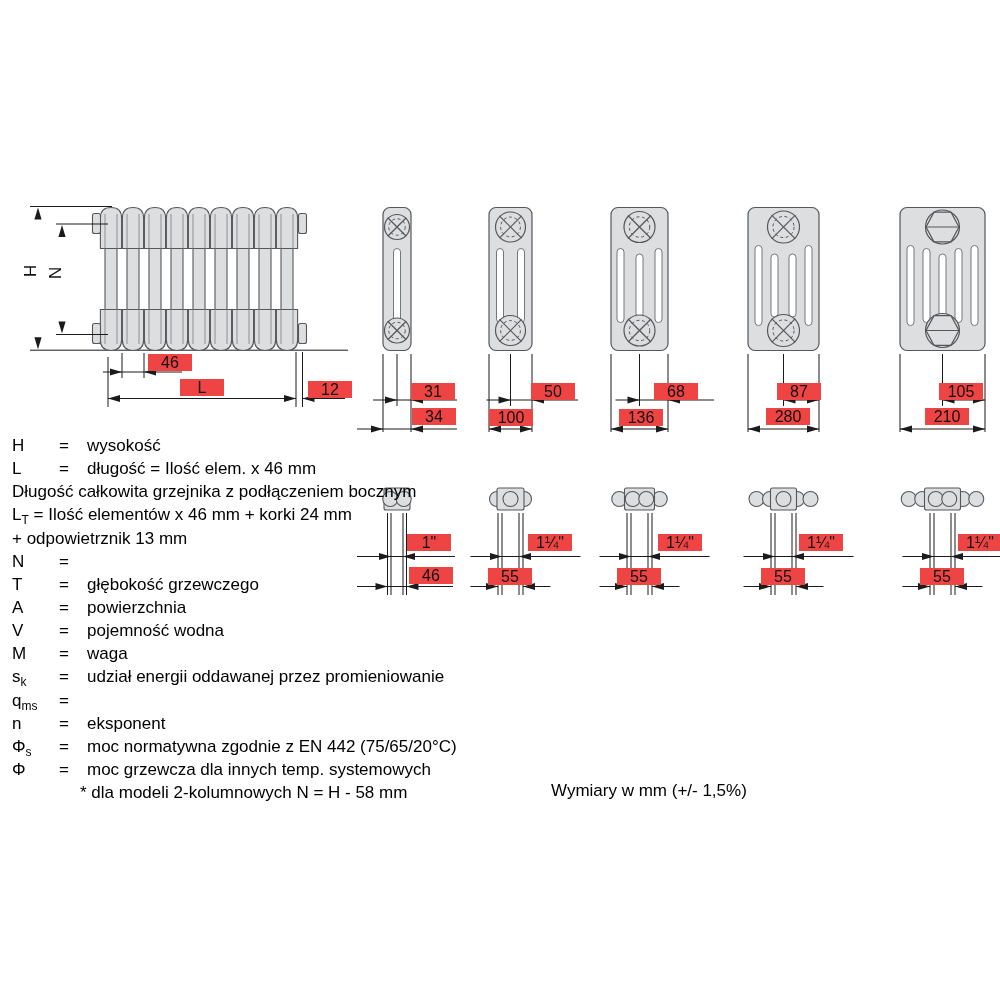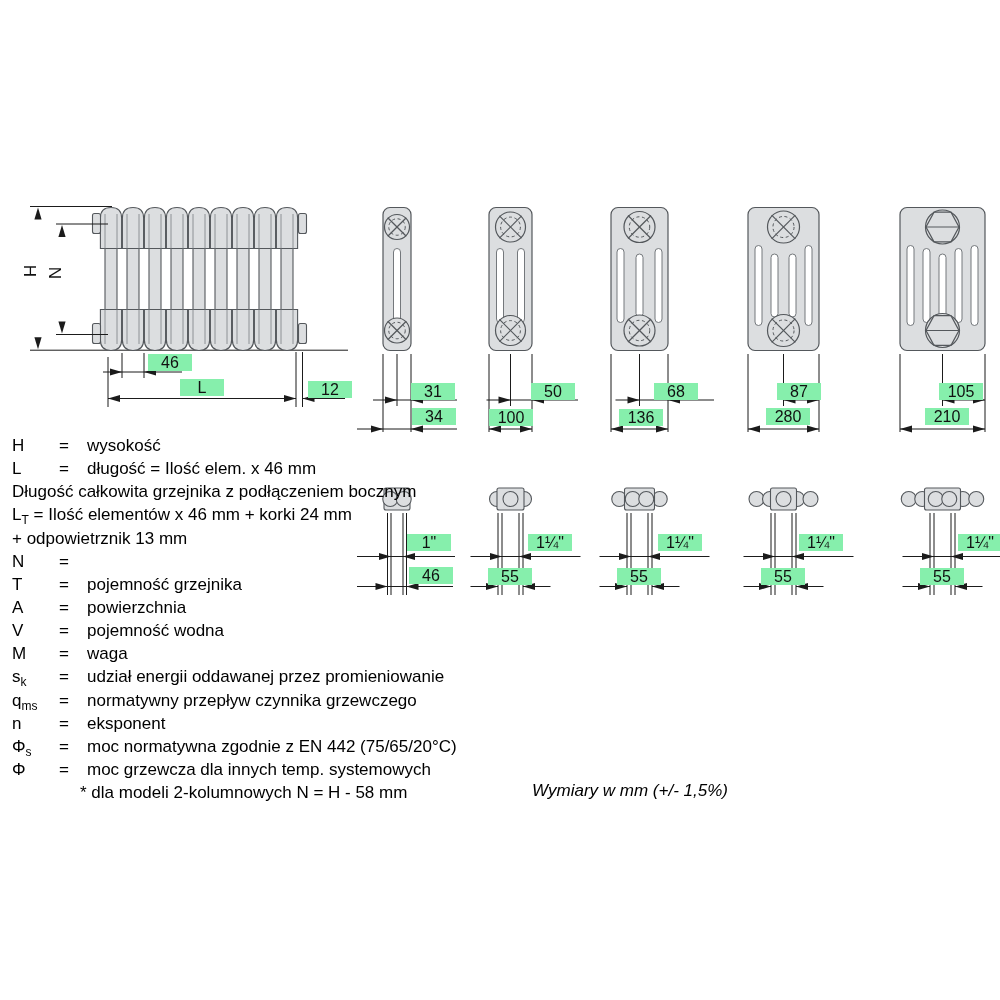--- a/index.html
+++ b/index.html
@@ -1,30 +1,30 @@
 <!DOCTYPE html>
 <html><head>
 <meta charset="utf-8">
 <style>
   html,body{margin:0;padding:0;background:#fff;}
   .canvas{position:relative;width:1000px;height:1000px;background:#fff;
           font-family:"Liberation Sans",sans-serif;color:#000;overflow:hidden;}
   #drawing{position:absolute;left:0;top:0;}
   .dim{position:absolute;font-size:16px;color:#111;text-align:center;width:44px;
-       line-height:17px;background:#86efac;}
+       line-height:17px;background:#ef4444;}
   .vert{width:20px;height:20px;line-height:20px;transform:rotate(90deg);
         background:transparent;font-size:17px;}
   .legend{position:absolute;left:12px;top:436px;width:560px;font-size:17px;}
   .lrow{display:flex;height:23.15px;align-items:baseline;white-space:nowrap;}
   .lsym{width:47px;flex:none;}
   .leq{width:28px;flex:none;}
   .ltxt{flex:1;}
   sub{font-size:12px;}
   .indent{padding-left:68px;}
-  .note{position:absolute;left:532px;top:781px;font-size:17px;font-style:italic;}
+  .note{position:absolute;left:551px;top:781px;font-size:17px;}
 </style>
 </head>
 <body>
 
 <div class="canvas">
   <svg id="drawing" width="1000" height="1000" viewBox="0 0 1000 1000">
       <g>
         <line x1="30" y1="350.2" x2="348" y2="350.2" stroke="#1b1b1b" stroke-width="1"></line>
         <rect x="105" y="244" width="12" height="70" fill="#dcdee0" stroke="#54585c" stroke-width="1.1"></rect>
         <path d="M 100.4 248.5 L 100.4 218 Q 100.4 207.5 111 207.5 Q 121.6 207.5 121.6 218 L 121.6 248.5 Z" fill="#dcdee0" stroke="#54585c" stroke-width="1.1"></path>
@@ -411,21 +411,21 @@
     <div class="lrow">
       <span>+ odpowietrznik 13 mm</span>
     </div>
     <div class="lrow">
       <span class="lsym">N</span>
       <span class="leq">=</span>
     </div>
     <div class="lrow">
       <span class="lsym">T</span>
       <span class="leq">=</span>
-      <span class="ltxt">pojemność grzejnika</span>
+      <span class="ltxt">głębokość grzewczego</span>
     </div>
     <div class="lrow">
       <span class="lsym">A</span>
       <span class="leq">=</span>
       <span class="ltxt">powierzchnia</span>
     </div>
     <div class="lrow">
       <span class="lsym">V</span>
       <span class="leq">=</span>
       <span class="ltxt">pojemność wodna</span>
@@ -436,21 +436,20 @@
       <span class="ltxt">waga</span>
     </div>
     <div class="lrow">
       <span class="lsym"><span>s</span><sub>k</sub></span>
       <span class="leq">=</span>
       <span class="ltxt">udział energii oddawanej przez promieniowanie</span>
     </div>
     <div class="lrow">
       <span class="lsym"><span>q</span><sub>ms</sub></span>
       <span class="leq">=</span>
-      <span class="ltxt">normatywny przepływ czynnika grzewczego</span>
     </div>
     <div class="lrow">
       <span class="lsym">n</span>
       <span class="leq">=</span>
       <span class="ltxt">eksponent</span>
     </div>
     <div class="lrow">
       <span class="lsym"><span>Φ</span><sub>s</sub></span>
       <span class="leq">=</span>
       <span class="ltxt">moc normatywna zgodnie z EN 442 (75/65/20°C)</span>

